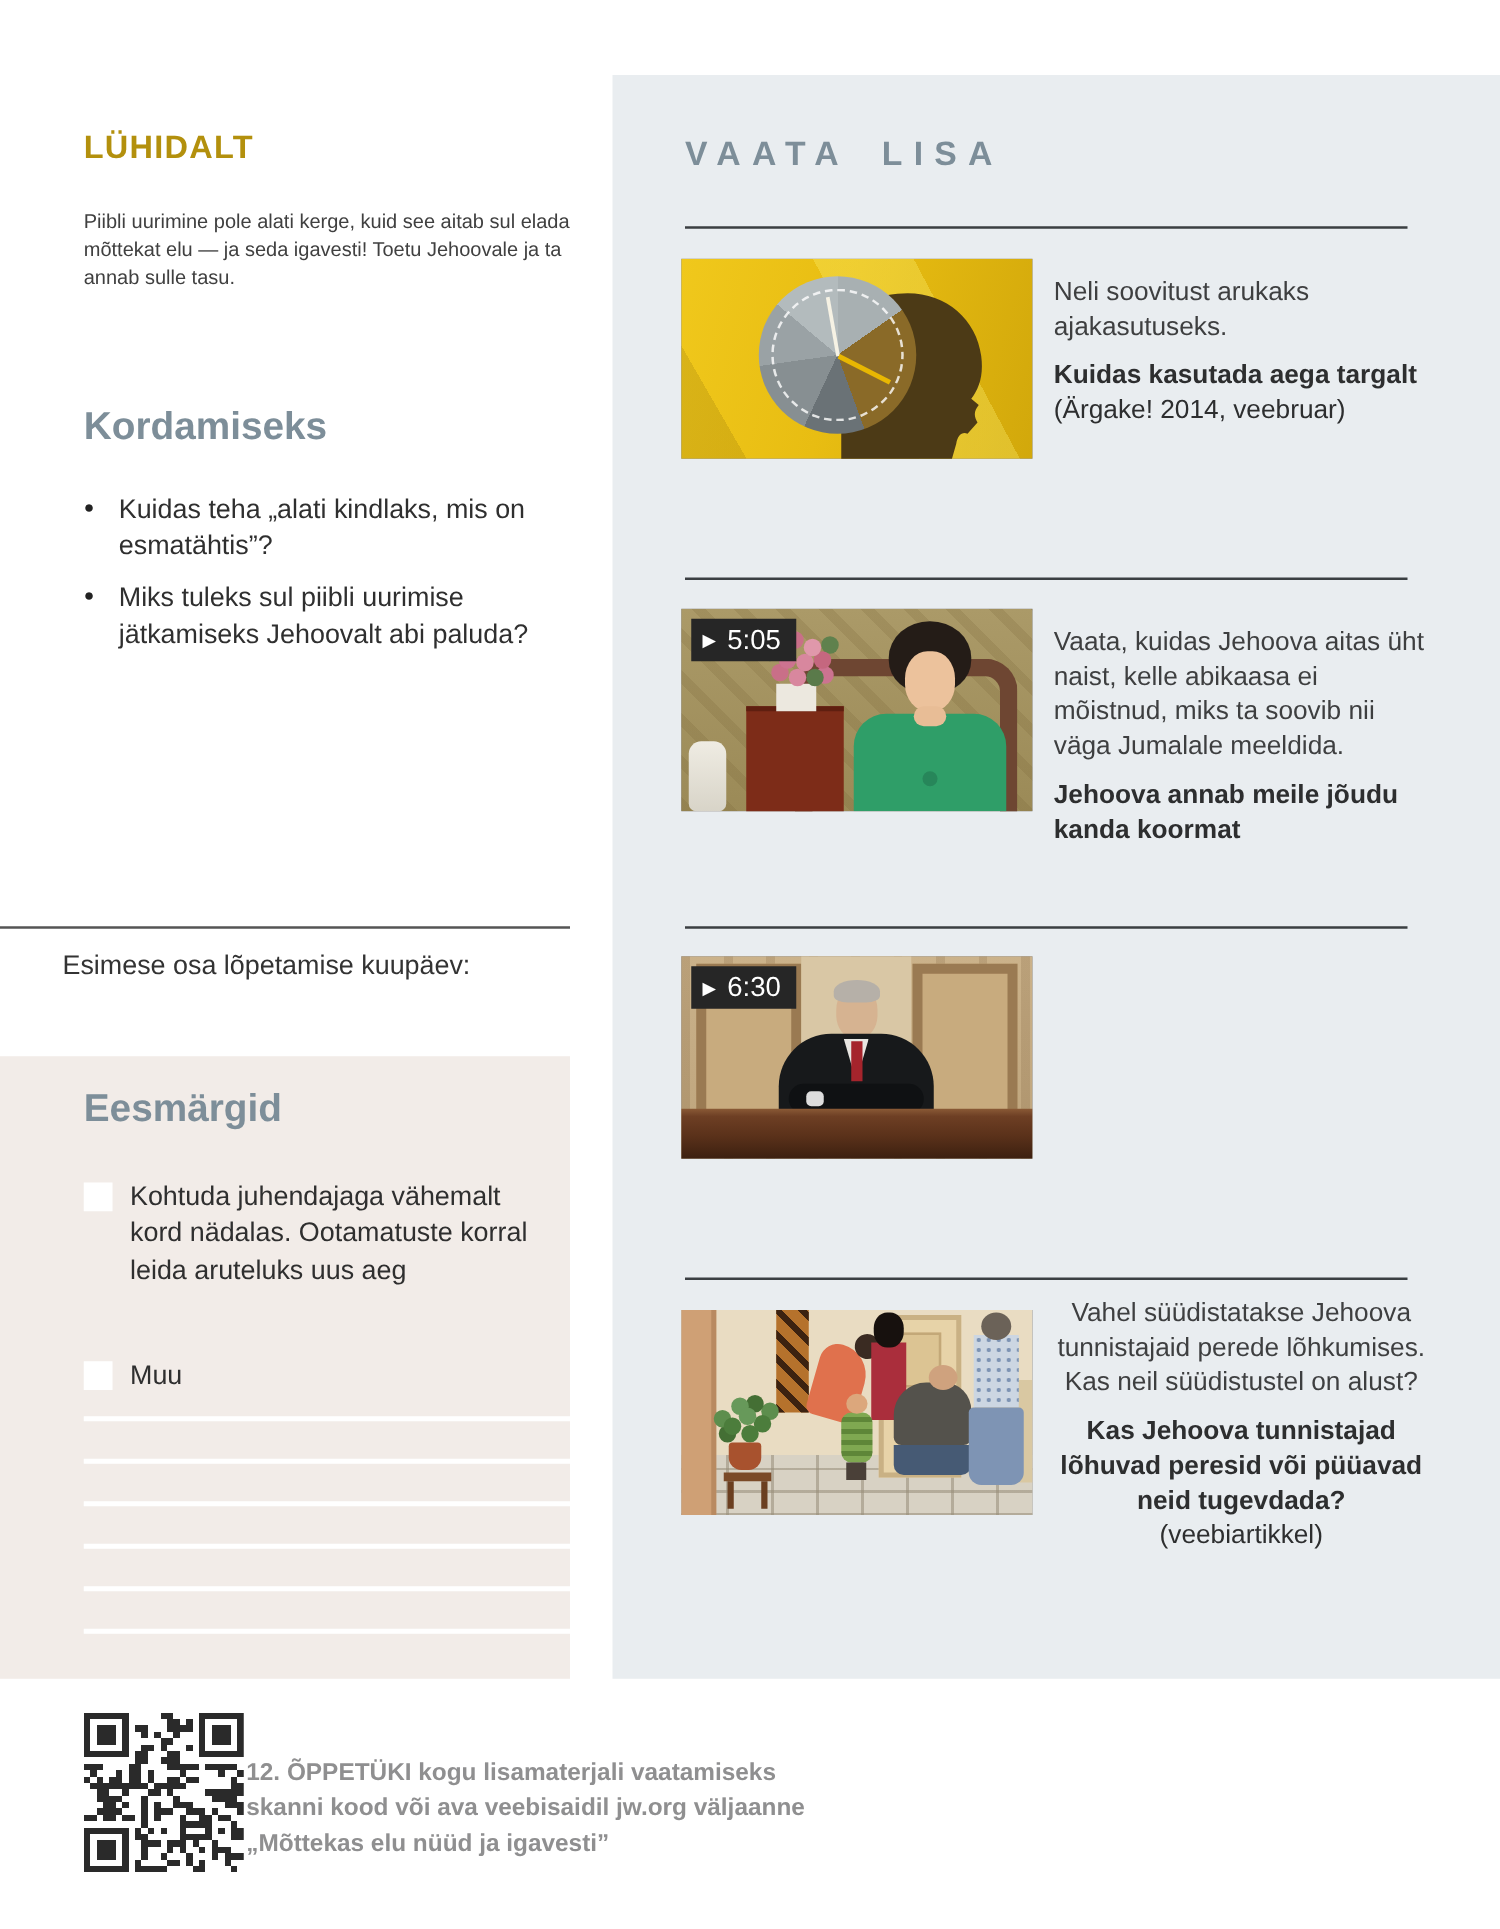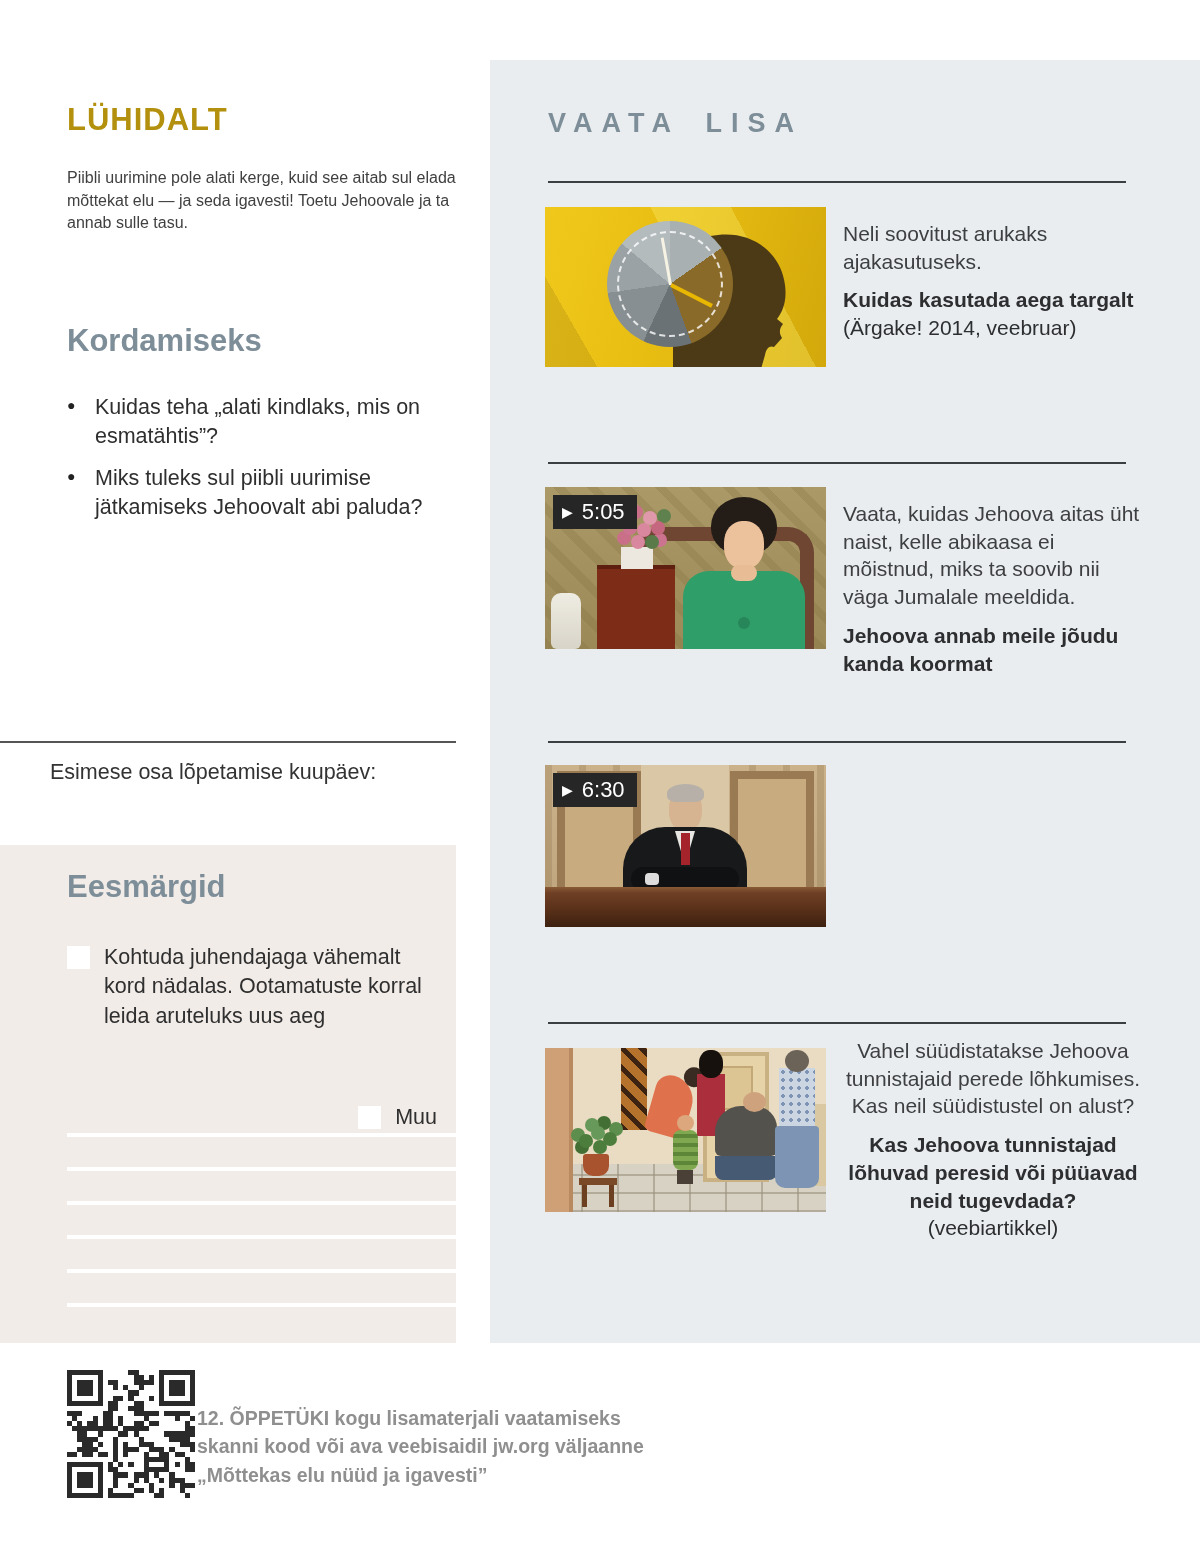--- a/index.html
+++ b/index.html
@@ -3,37 +3,37 @@
 <meta charset="utf-8">
 <style>
   html,body{margin:0;padding:0;background:#fff;}
   .page{position:relative;width:1200px;height:1543px;margin:0 auto;background:#fff;
         font-family:"Liberation Sans","DejaVu Sans",sans-serif;color:#3c3c3c;overflow:hidden;}
 
   
   .gray-panel{position:absolute;left:490px;top:60px;width:710px;height:1283px;background:#e9edf0;}
 
   
-  .lh-title{position:absolute;left:67px;top:102px;font-size:31px;font-weight:bold;
+  .lh-title{position:absolute;left:67px;top:102px;font-size:26px;font-weight:bold;
             color:#b3900d;letter-spacing:1px;}
   .lh-text{position:absolute;left:67px;top:167px;width:400px;font-size:16px;line-height:1.42;color:#404040;}
   .kord-title{position:absolute;left:67px;top:323px;font-size:31px;font-weight:bold;color:#7d8e99;}
   .kord-list{position:absolute;left:67px;top:393px;width:402px;margin:0;padding:0;list-style:none;}
   .kord-list li{position:relative;padding-left:28px;font-size:21.5px;line-height:1.33;
                 margin-bottom:14px;color:#2f2f2f;}
   .kord-list li::before{content:"●";position:absolute;left:0;top:3px;font-size:14px;color:#222;}
   .left-rule{position:absolute;left:0;top:741px;width:456px;height:2px;background:#555;}
   .completion{position:absolute;left:50px;top:760px;width:400px;font-size:21.5px;color:#333;}
 
   
   .goals-box{position:absolute;left:0;top:845px;width:456px;height:498px;background:#f2ece8;}
   .goals-title{position:absolute;left:67px;top:24px;font-size:31px;font-weight:bold;color:#7d8e99;}
   .goal-row{position:absolute;left:67px;display:flex;gap:14px;width:370px;}
   .goal-row.r1{top:98px;}
-  .goal-row.r2{top:258px;justify-content:flex-end;}
+  .goal-row.r2{top:241px;}
   .goal-box{flex:none;width:23px;height:23px;background:#fff;margin-top:3px;}
   .goal-text{font-size:21.5px;line-height:1.37;color:#2f2f2f;}
   .write-line{position:absolute;left:67px;width:389px;height:4px;background:#fff;}
 
   
   .qr{position:absolute;left:67px;top:1370px;width:128px;height:128px;}
   .qr-caption{position:absolute;left:197px;top:1404px;width:520px;font-size:19.5px;font-weight:bold;
               color:#8f8f90;line-height:1.45;white-space:pre-line;}
 
   

